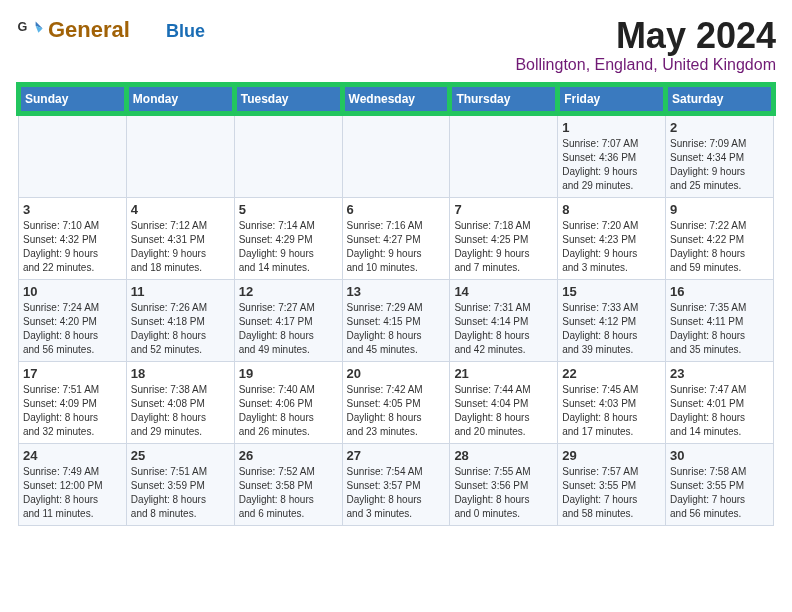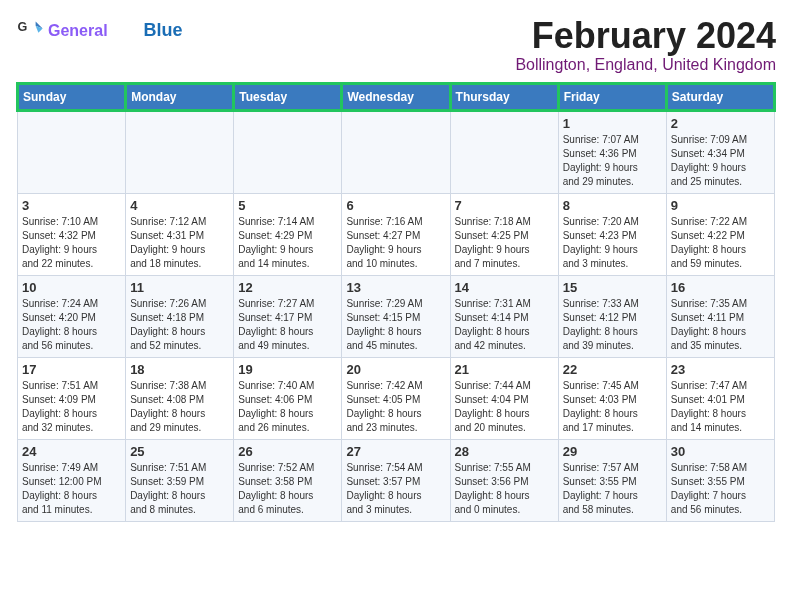--- a/index.html
+++ b/index.html
@@ -15,23 +15,23 @@
       justify-content: space-between;
       align-items: flex-start;
       margin-bottom: 8px;
     }
     .logo {
       display: flex;
       align-items: center;
       gap: 4px;
     }
     .logo-text-general {
-      font-size: 16px;
-      font-weight: bold;
-      color: #8b5cf6;
+      font-size: 22px;
+      font-weight: bold;
+      color: #a16207;
     }
     .logo-text-blue {
       font-size: 18px;
       font-weight: bold;
       color: #1a6db5;
       padding-left: 36px;
     }
     .logo-icon {
       width: 28px;
       height: 28px;
@@ -57,21 +57,21 @@
     }
     .calendar thead tr {
       background-color: #3a7abf;
     }
     .calendar thead th {
       color: #fff;
       font-size: 12px;
       font-weight: bold;
       padding: 5px 4px;
       text-align: left;
-      border: 3px solid #22c55e;
+      border: 5px solid #22c55e;
     }
     .calendar tbody tr {
       background-color: #fff;
     }
     .calendar tbody tr:nth-child(odd) {
       background-color: #f5f8fc;
     }
     .calendar tbody td {
       vertical-align: top;
       font-size: 10px;
@@ -105,21 +105,21 @@
       <polygon points="28,8 38,18 28,14" fill="#3a7abf"></polygon>
       <polygon points="28,14 38,18 32,24" fill="#5ab4e8"></polygon>
     </svg>
     <div>
       <div>
         <span class="logo-text-general">General</span><span class="logo-text-blue">Blue</span>
       </div>
     </div>
   </div>
   <div class="title-section">
-    <div class="month-title">February 2024</div>
+    <div class="month-title">May 2024</div>
     <div class="location-title">Bollington, England, United Kingdom</div>
   </div>
 </div>
 
 <table class="calendar">
   <thead>
     <tr>
     <th>Sunday</th>
         <th>Monday</th>
         <th>Tuesday</th>

